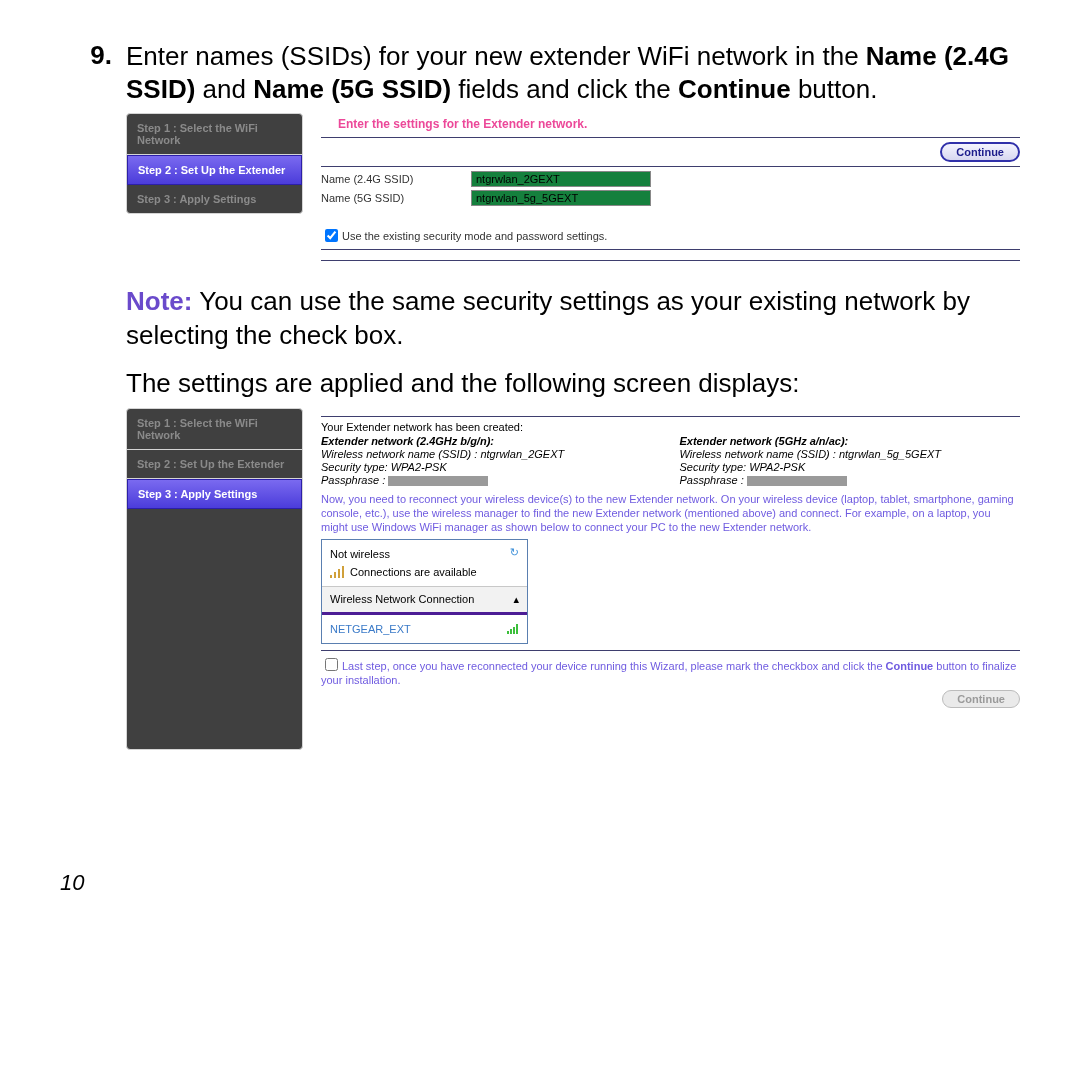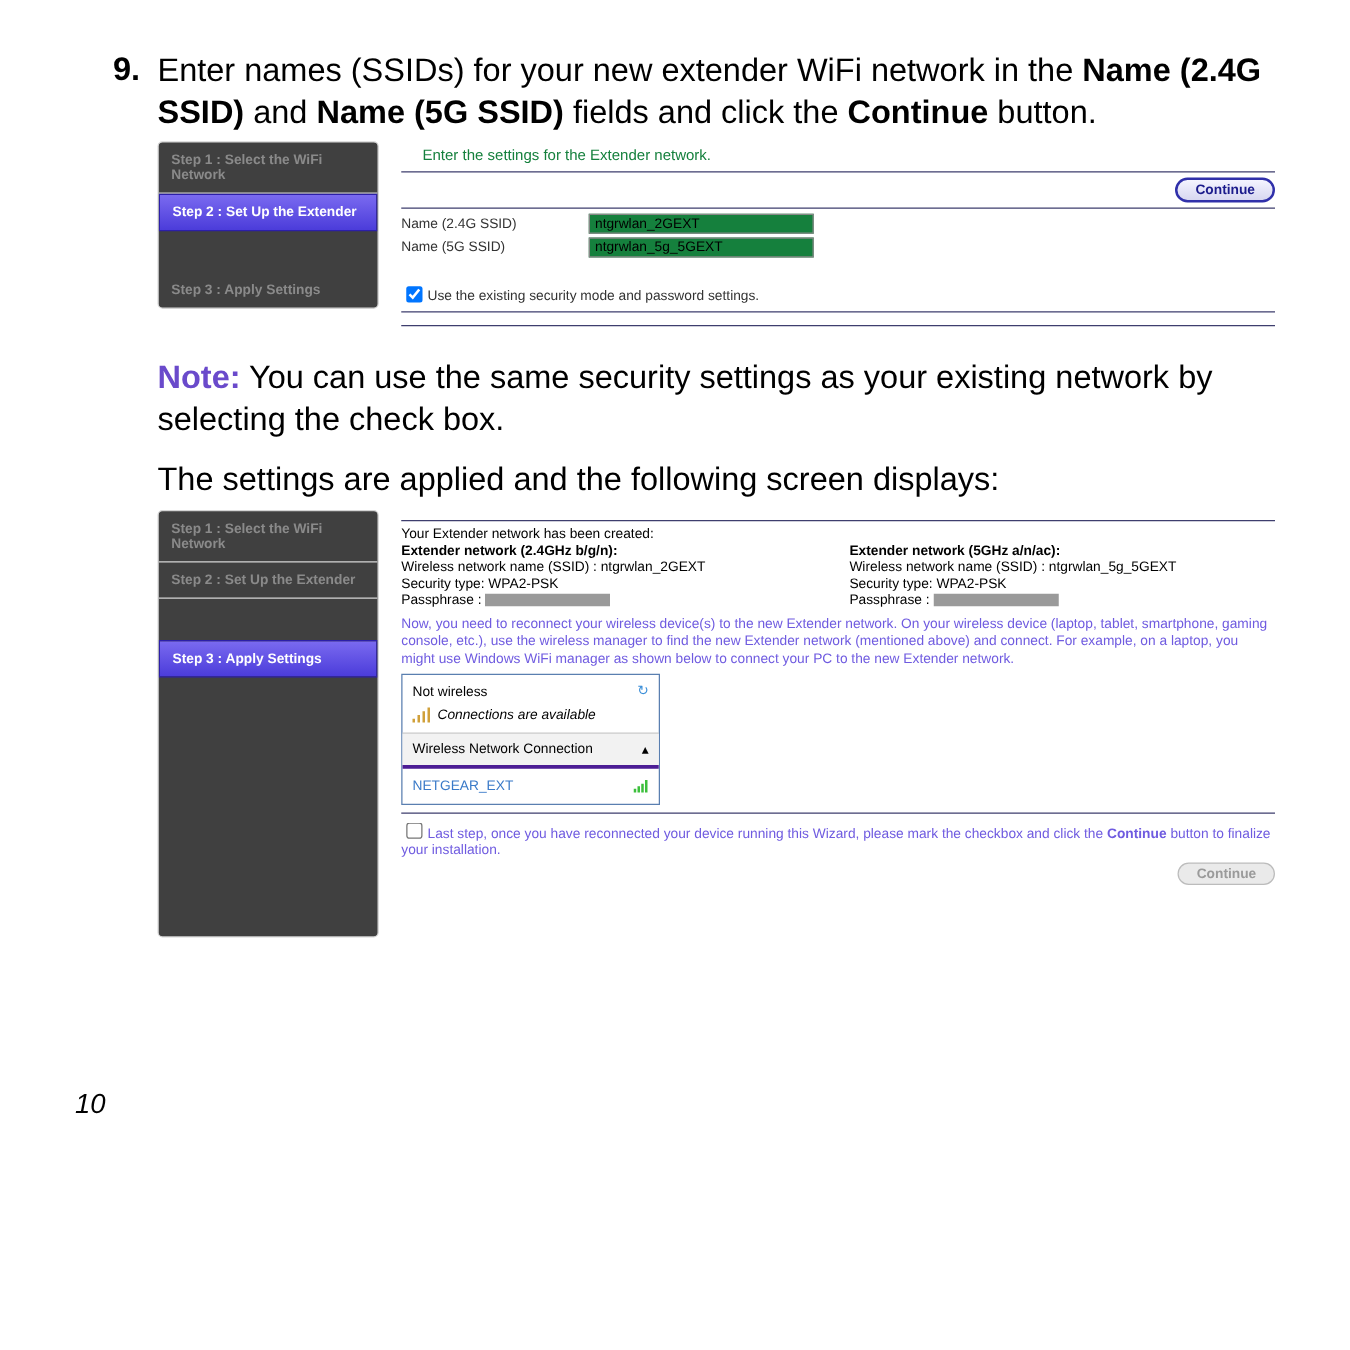--- a/index.html
+++ b/index.html
@@ -63,34 +63,34 @@
     overflow: hidden;
     flex-shrink: 0;
   }
   .sidebar-step {
     padding: 8px 10px;
     font-size: 11px;
     font-weight: bold;
     color: #8a8a8a;
     border-bottom: 1px solid #d5d5d5;
   }
-  .sidebar-step:last-child { border-bottom: none; margin-top: 33px; }
+  .sidebar-step:last-child { border-bottom: none; }
   .sidebar-step.active {
     background: linear-gradient(#7a6af0, #4b3cda);
     color: #fff;
     border: 1px solid #2c1fa8;
   }
 
   .content-area {
     flex: 1;
     padding: 4px 0 0 18px;
   }
   .content-title {
-    color: #15803d;
-    font-weight: normal;
+    color: #ec4899;
+    font-weight: bold;
     font-size: 12px;
     margin-bottom: 6px;
     padding-left: 17px;
   }
   .hr-line {
     border: none;
     border-top: 1px solid #3e3e6e;
     margin: 4px 0;
   }
   .btn-row {
@@ -135,20 +135,21 @@
 
   
   .summary-heading {
     font-size: 11px;
     margin: 4px 0 2px 0;
   }
   .two-col {
     display: flex;
     gap: 18px;
     font-size: 11px;
+    font-style: italic;
   }
   .two-col > div { flex: 1; }
   .col-title { font-weight: bold; margin-bottom: 1px; }
   .col-line { margin: 1px 0; }
   .gray-block {
     display: inline-block;
     width: 100px;
     height: 10px;
     background: #9a9a9a;
     vertical-align: middle;
@@ -176,21 +177,20 @@
     position: absolute;
     right: 8px; top: 6px;
     color: #3a8ed8;
     font-size: 11px;
   }
   .avail-row {
     display: flex;
     align-items: flex-start;
     gap: 6px;
     margin-top: 6px;
-    font-style: italic;
   }
   .bars-icon {
     width: 14px; height: 12px;
     display: inline-block;
     position: relative;
   }
   .bars-icon span {
     position: absolute;
     bottom: 0;
     width: 2px;

